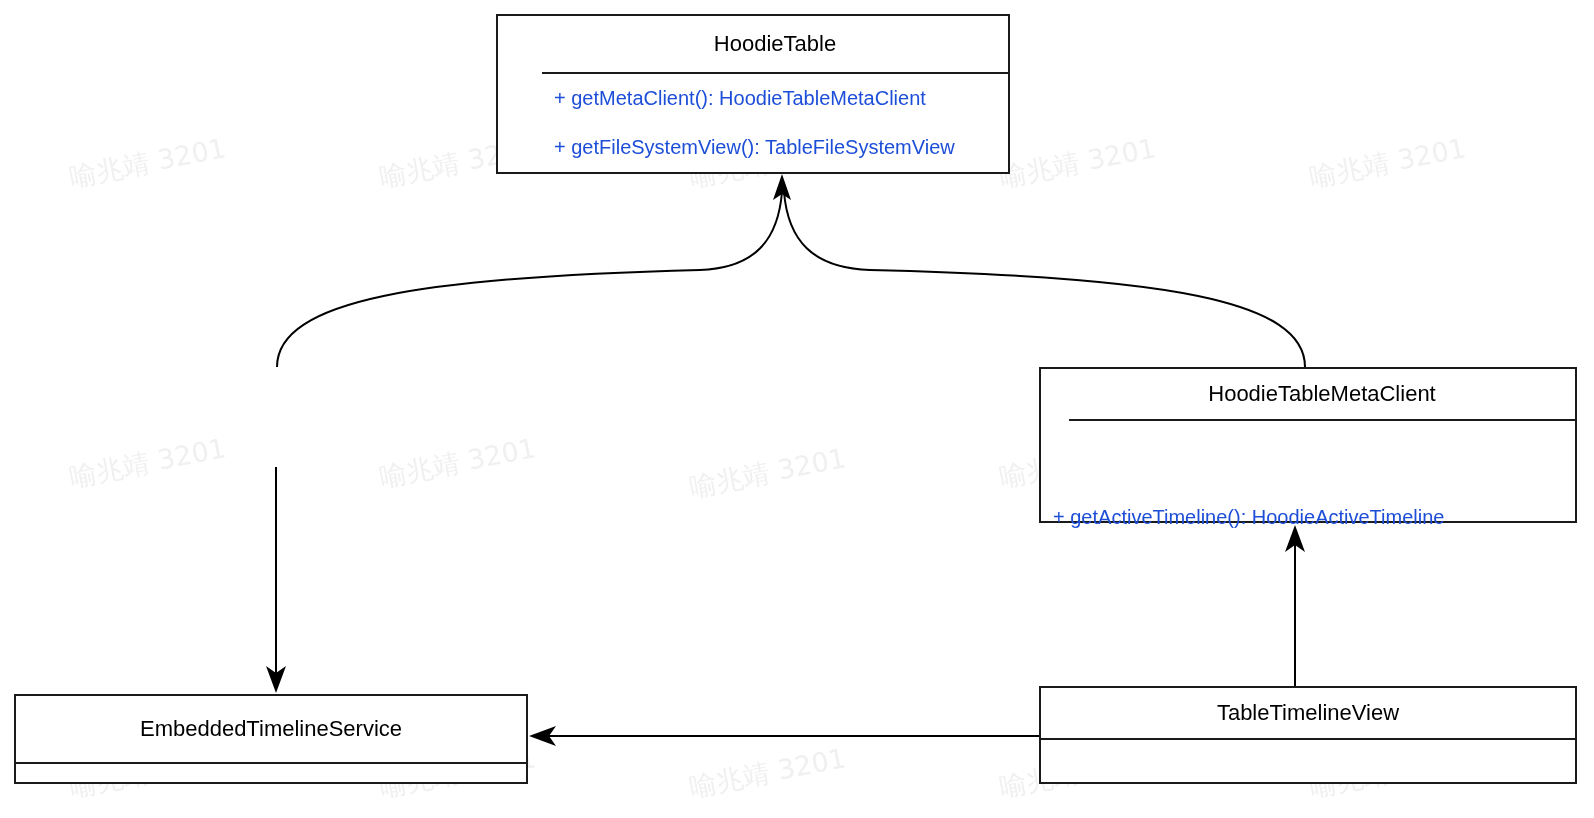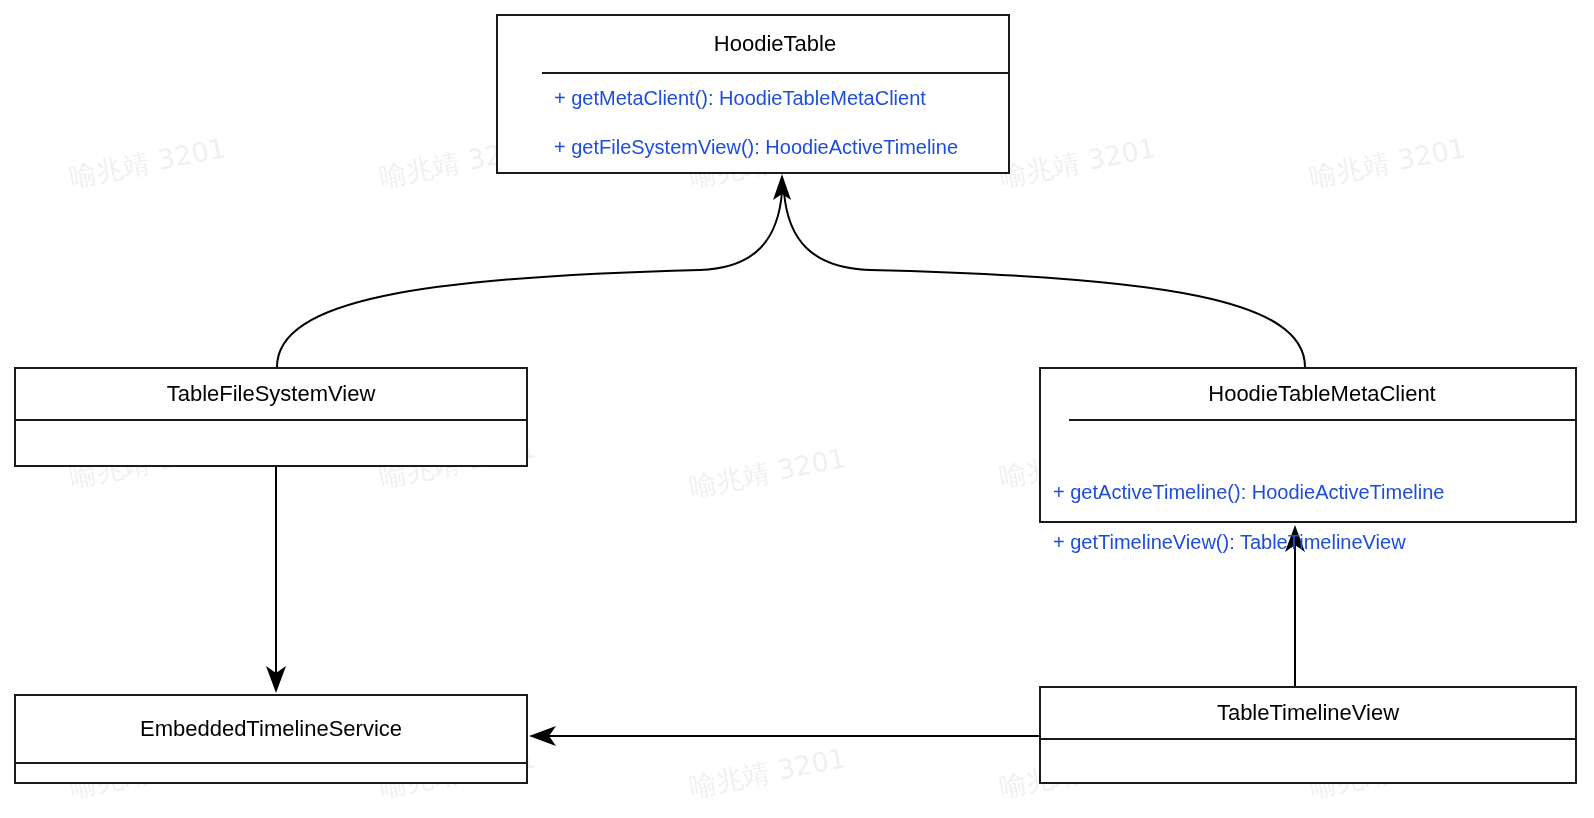--- a/index.html
+++ b/index.html
@@ -157,34 +157,29 @@
     <g>
       <line x1="1039" y1="736" x2="548" y2="736"></line>
       <polygon class="arrowhead" points="529,736 556,726 549,736 556,746"></polygon>
     </g>
   </svg>
 
   <div class="uml-class" id="cls-hoodie-table">
     <div class="uml-title">HoodieTable</div>
     <div class="uml-members">
       <div class="uml-member">+ getMetaClient(): HoodieTableMetaClient</div>
-      <div class="uml-member">+ getFileSystemView(): HoodieActiveTimeline</div>
+      <div class="uml-member">+ getFileSystemView(): TableFileSystemView</div>
     </div>
   </div>
 
-  <div class="uml-class" id="cls-table-fs-view">
-    <div class="uml-title">TableFileSystemView</div>
-    <div class="uml-members"></div>
-  </div>
 
   <div class="uml-class" id="cls-meta-client">
     <div class="uml-title">HoodieTableMetaClient</div>
     <div class="uml-members">
       <div class="uml-member">+ getActiveTimeline(): HoodieActiveTimeline</div>
-      <div class="uml-member">+ getTimelineView(): TableTimelineView</div>
     </div>
   </div>
 
   <div class="uml-class" id="cls-embedded-timeline">
     <div class="uml-title">EmbeddedTimelineService</div>
     <div class="uml-members"></div>
   </div>
 
   <div class="uml-class" id="cls-table-timeline">
     <div class="uml-title">TableTimelineView</div>

